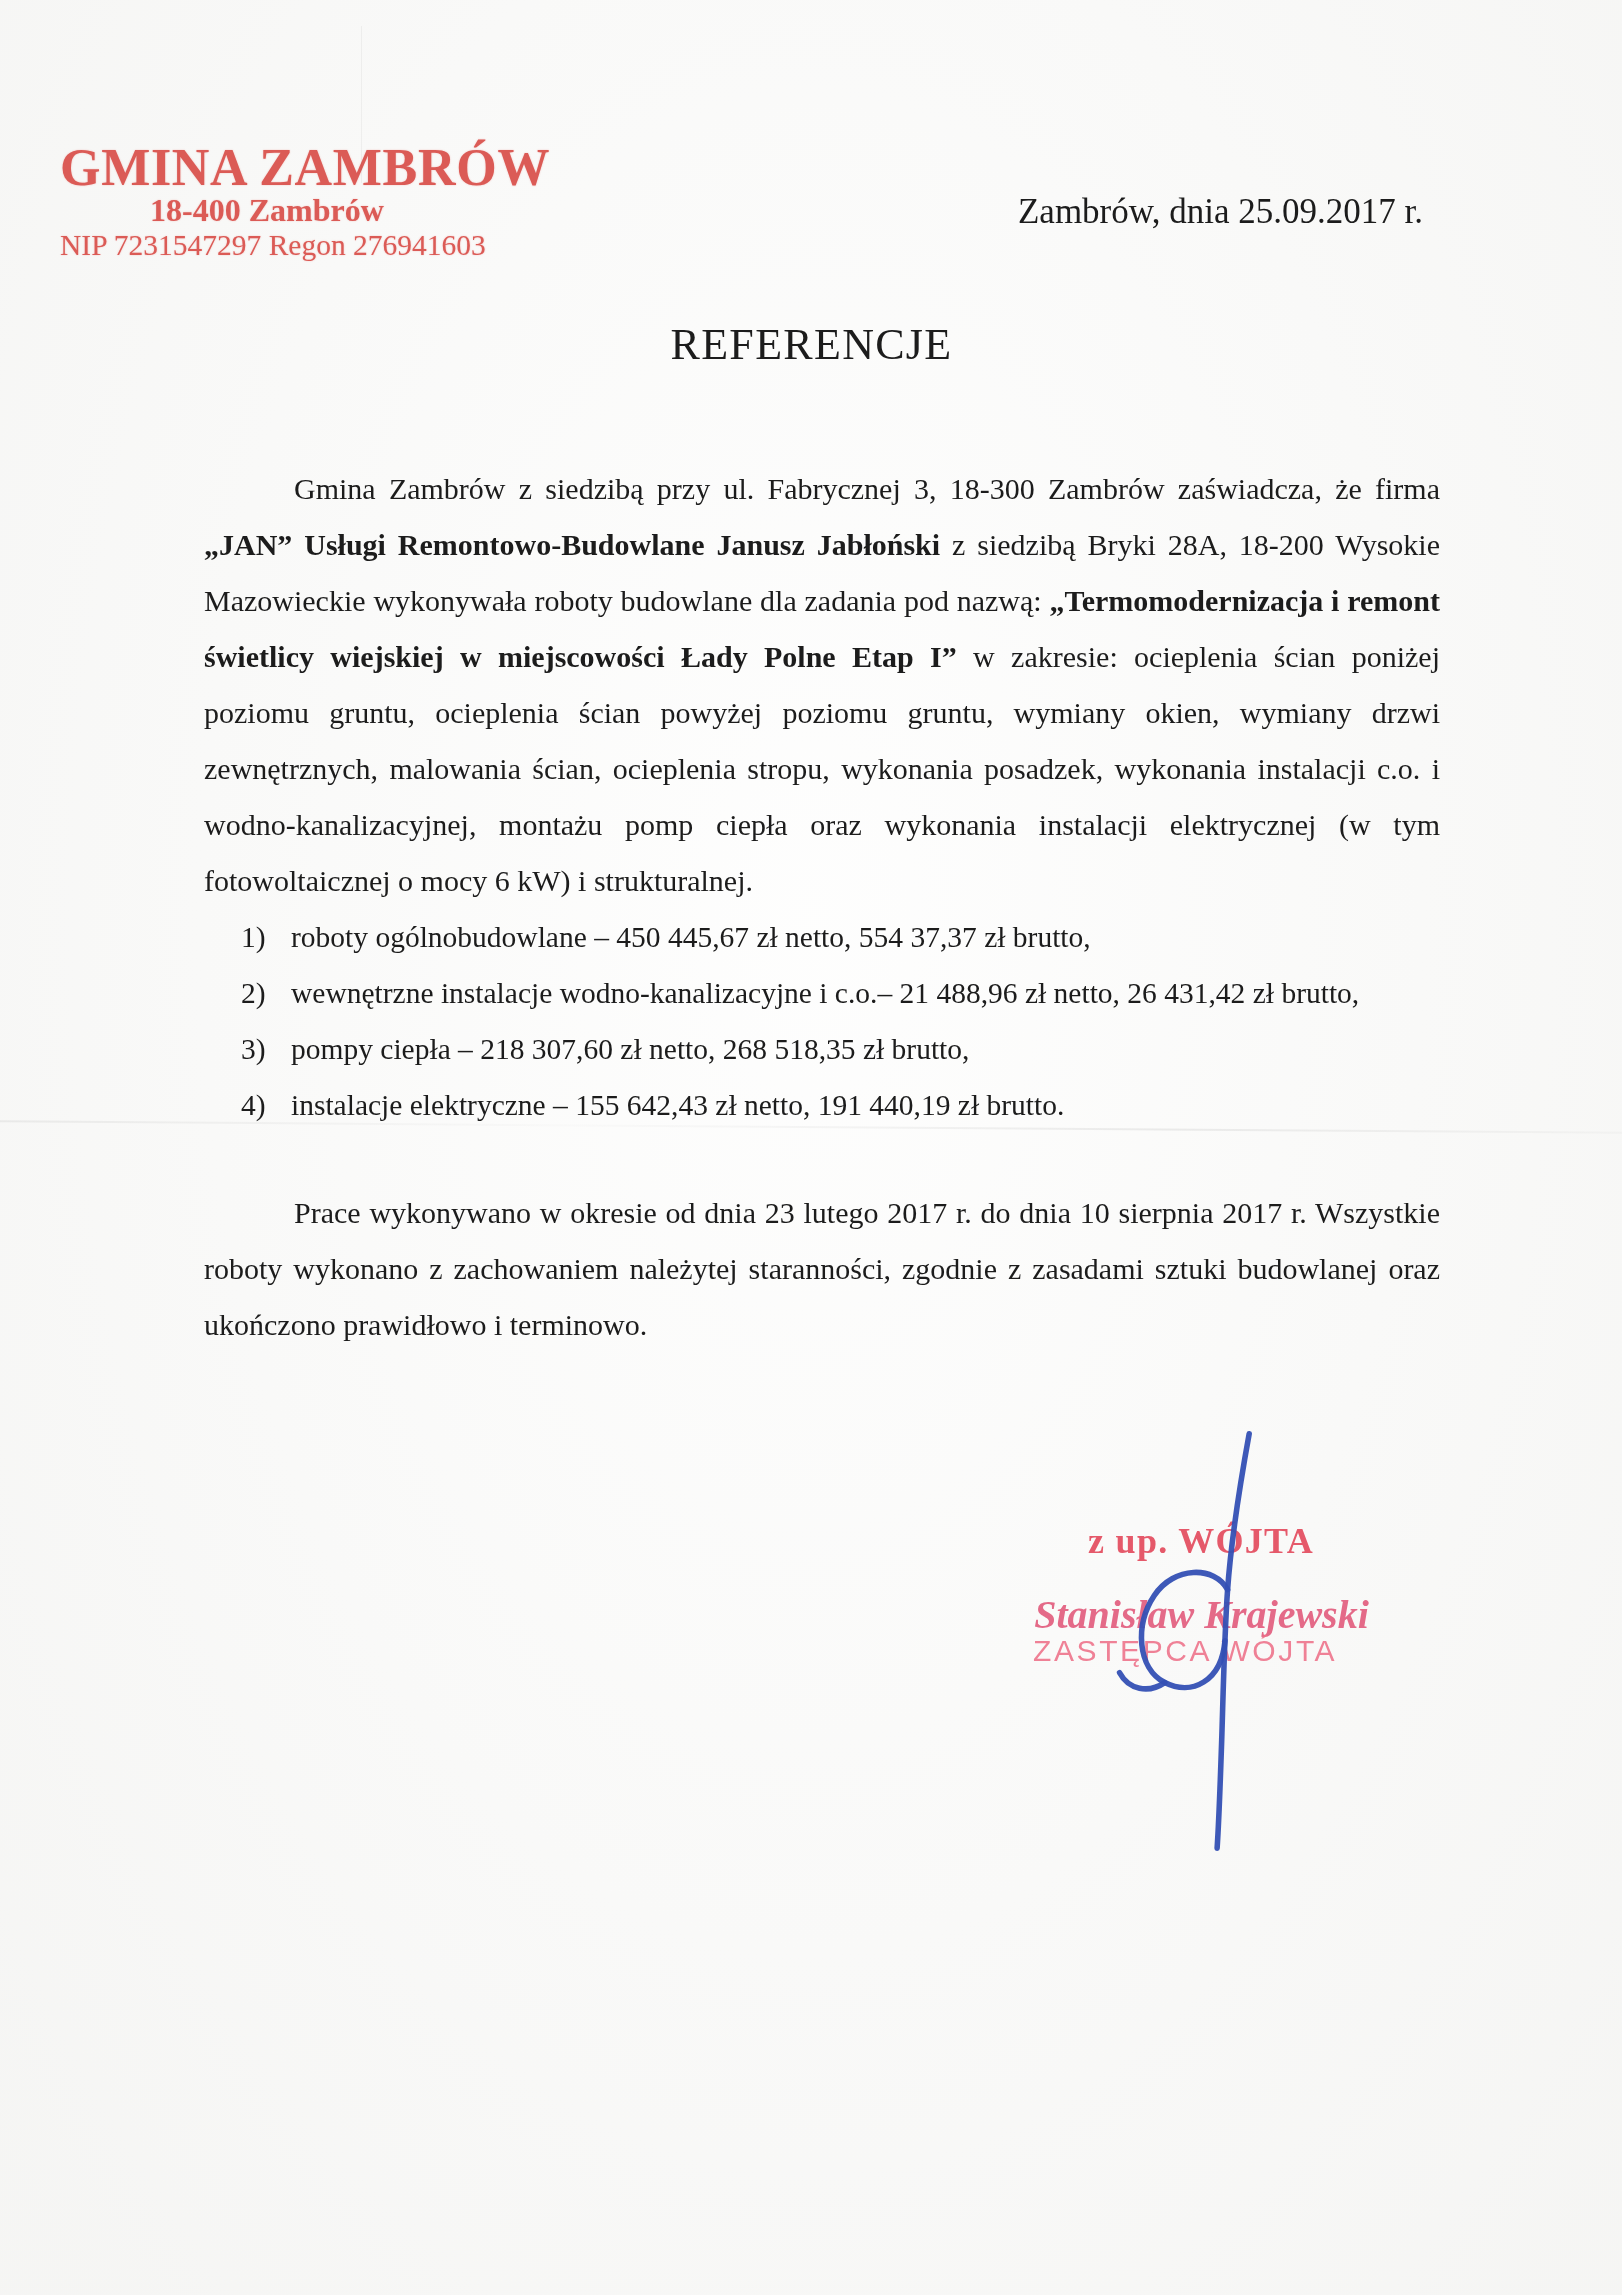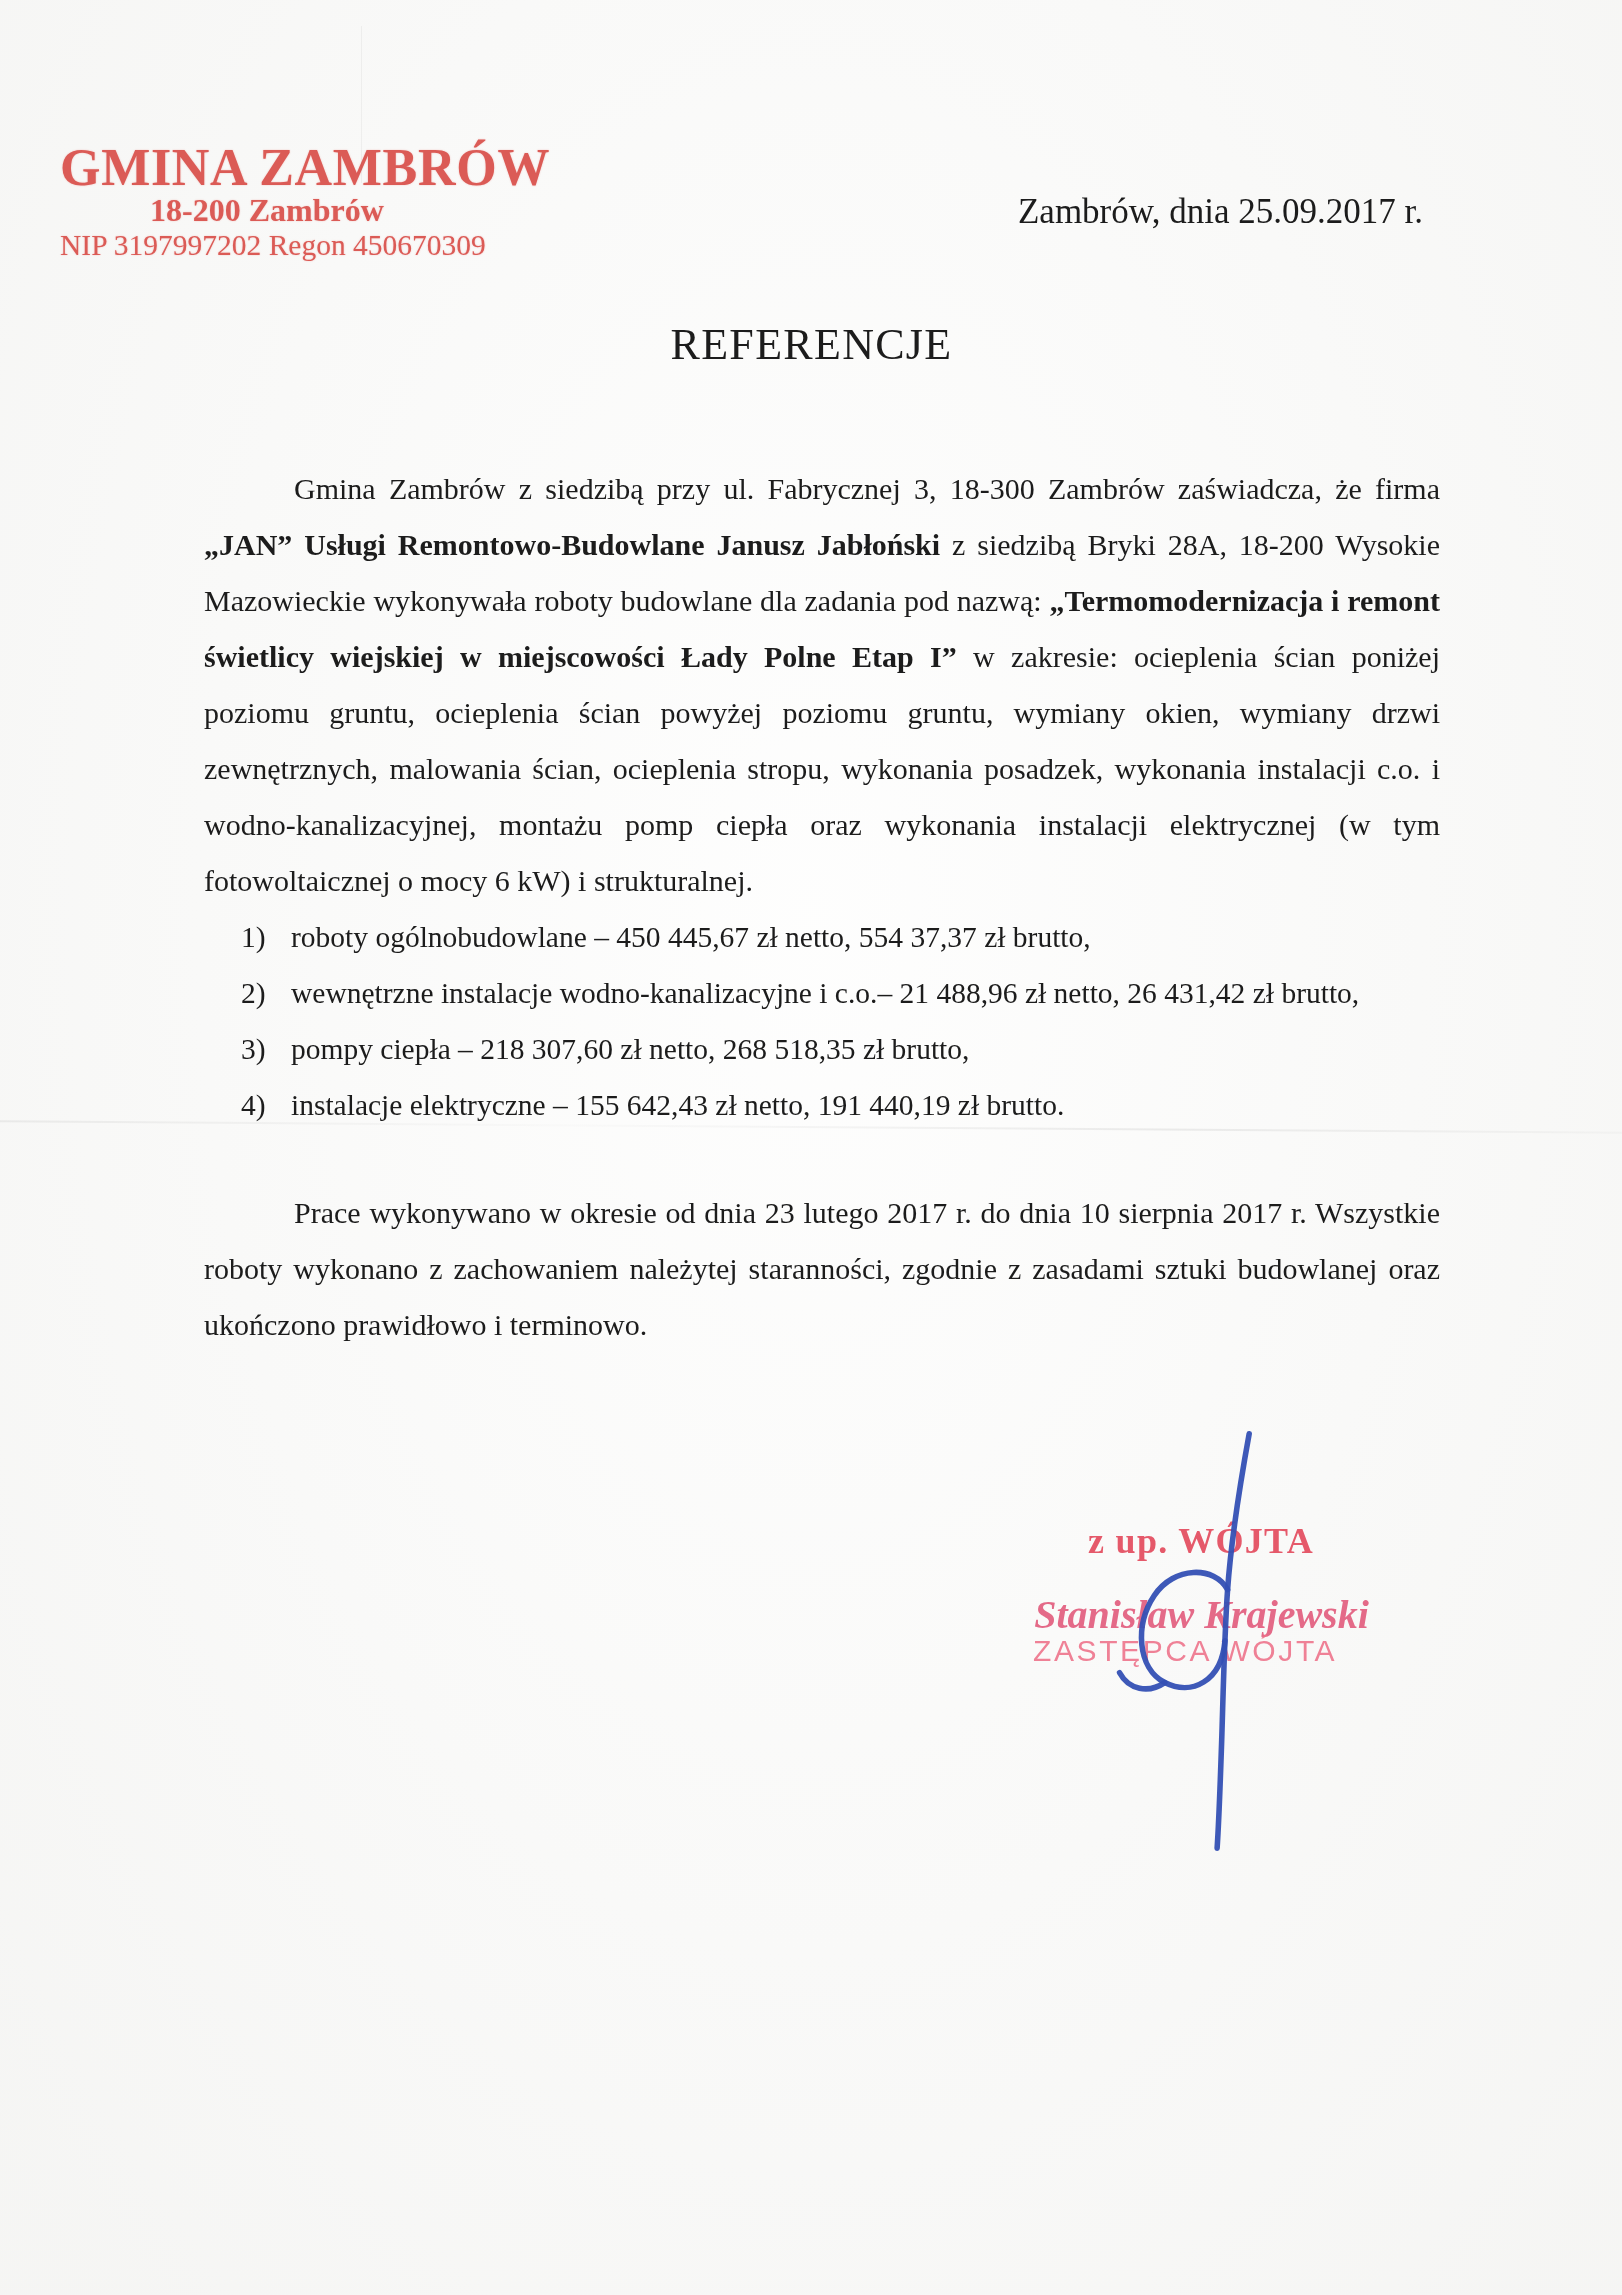--- a/index.html
+++ b/index.html
@@ -138,22 +138,22 @@
     opacity: 0.95;
   }
 </style>
 </head>
 <body>
 
 <div class="page">
 
   <div class="stamp">
     <div class="stamp-l1">GMINA ZAMBRÓW</div>
-    <div class="stamp-l2">18-200 Zambrów</div>
-    <div class="stamp-l3">NIP 3197997202  Regon 450670309</div>
+    <div class="stamp-l2">18-400 Zambrów</div>
+    <div class="stamp-l3">NIP 7231547297  Regon 276941603</div>
   </div>
 
   <div class="crease-v"></div>
   <div class="crease-h"></div>
 
   <div class="date">Zambrów, dnia 25.09.2017 r.</div>
 
   <h1 class="title">REFERENCJE</h1>
 
   <div class="body-text">

